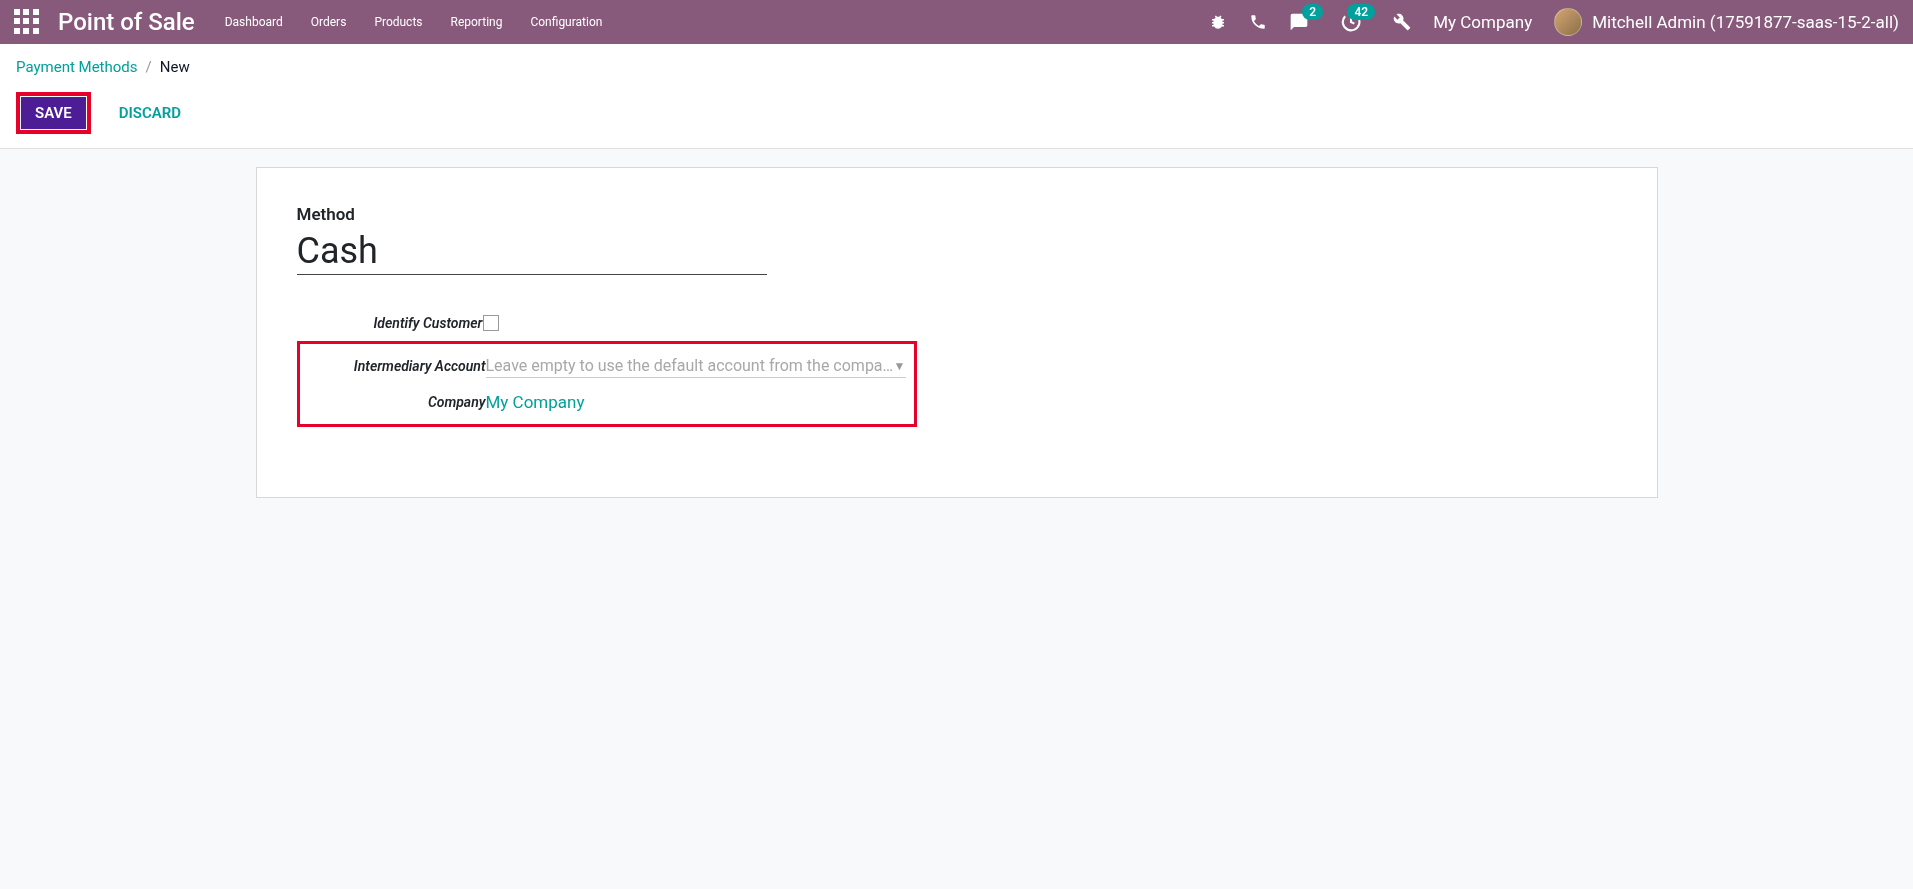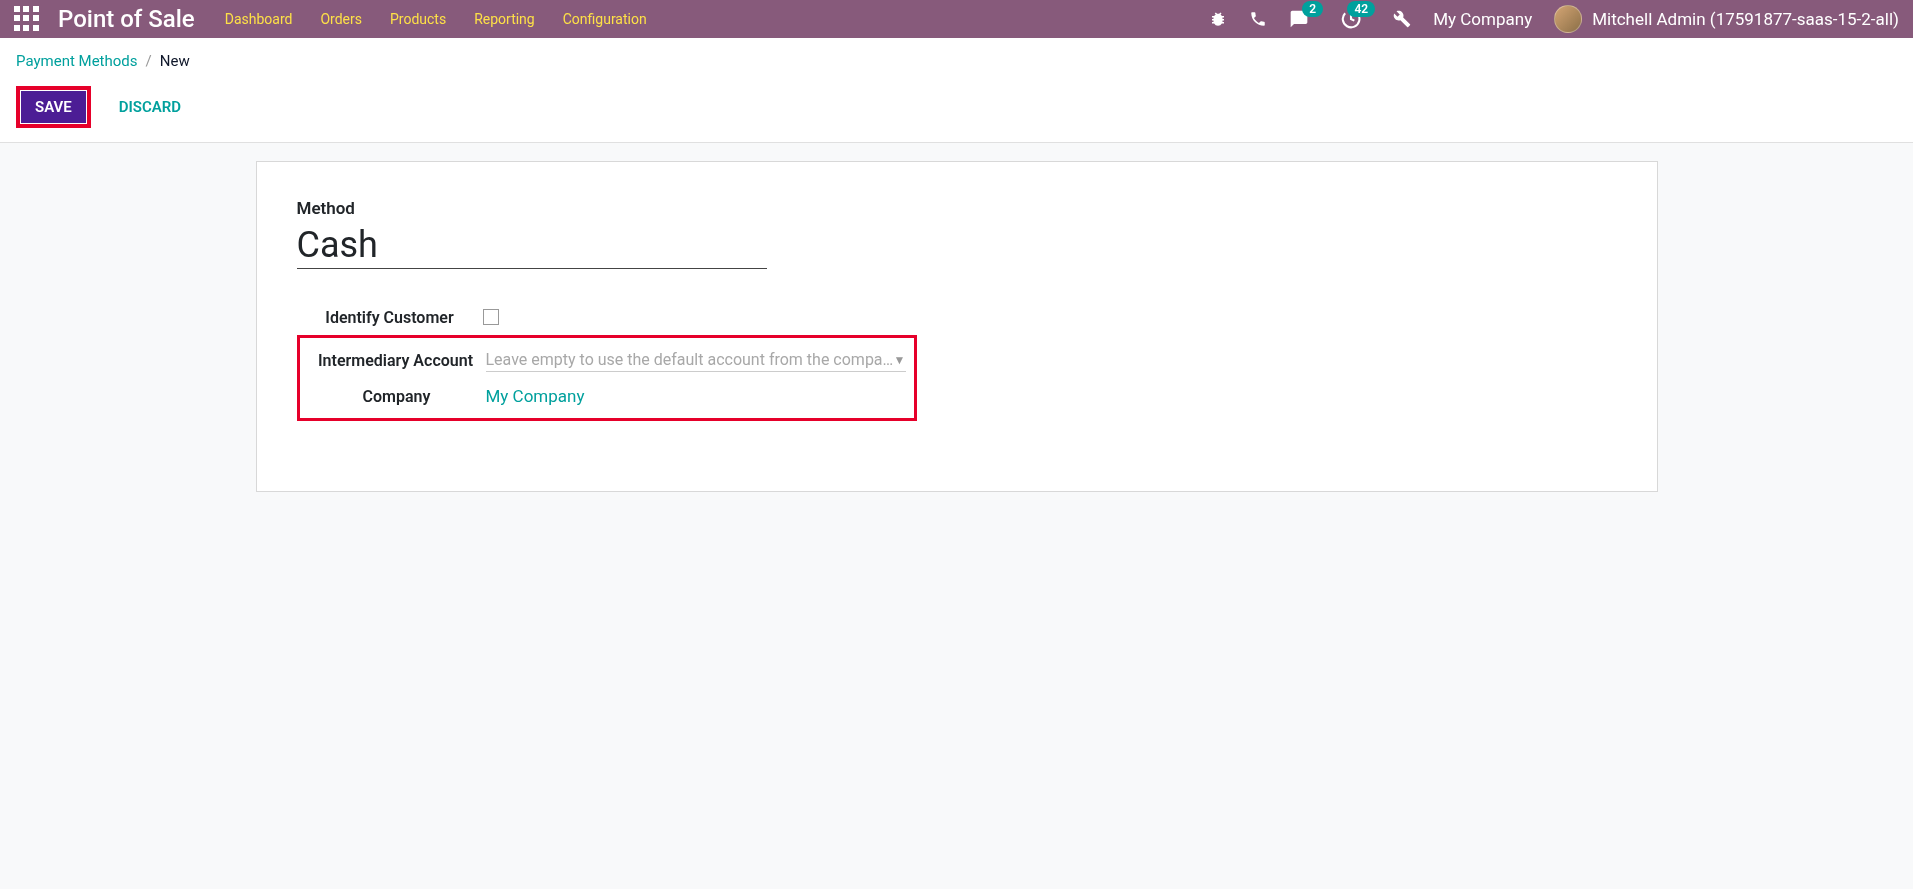--- a/index.html
+++ b/index.html
@@ -12,21 +12,21 @@
     body {
       background: #f8f9fa;
       width: 1913px;
       height: 889px;
       overflow: hidden;
     }
 
     
     .navbar {
       background: #875a7b;
-      height: 38px;
+      height: 44px;
       display: flex;
       align-items: center;
       padding: 0 14px;
       color: white;
     }
 
     .apps-icon {
       width: 26px;
       height: 26px;
       display: grid;
@@ -50,22 +50,22 @@
       color: white;
     }
 
     .nav-menu {
       display: flex;
       gap: 28px;
       flex: 1;
     }
 
     .nav-item {
-      color: #fde047;
-      font-size: 14px;
+      color: #ffffff;
+      font-size: 12px;
       cursor: pointer;
     }
 
     .nav-right {
       display: flex;
       align-items: center;
       gap: 22px;
     }
 
     .nav-icon {
@@ -209,26 +209,27 @@
 
     .form-table {
       border-collapse: collapse;
     }
 
     .form-row {
       height: 36px;
     }
 
     .form-label {
-      font-size: 16px;
+      font-size: 14px;
       font-weight: 600;
       color: #212529;
       width: 186px;
       vertical-align: middle;
-      text-align: center;
+      text-align: right;
+      font-style: italic;
     }
 
     .form-value {
       vertical-align: middle;
       padding-left: 0;
     }
 
     .checkbox {
       width: 16px;
       height: 16px;

